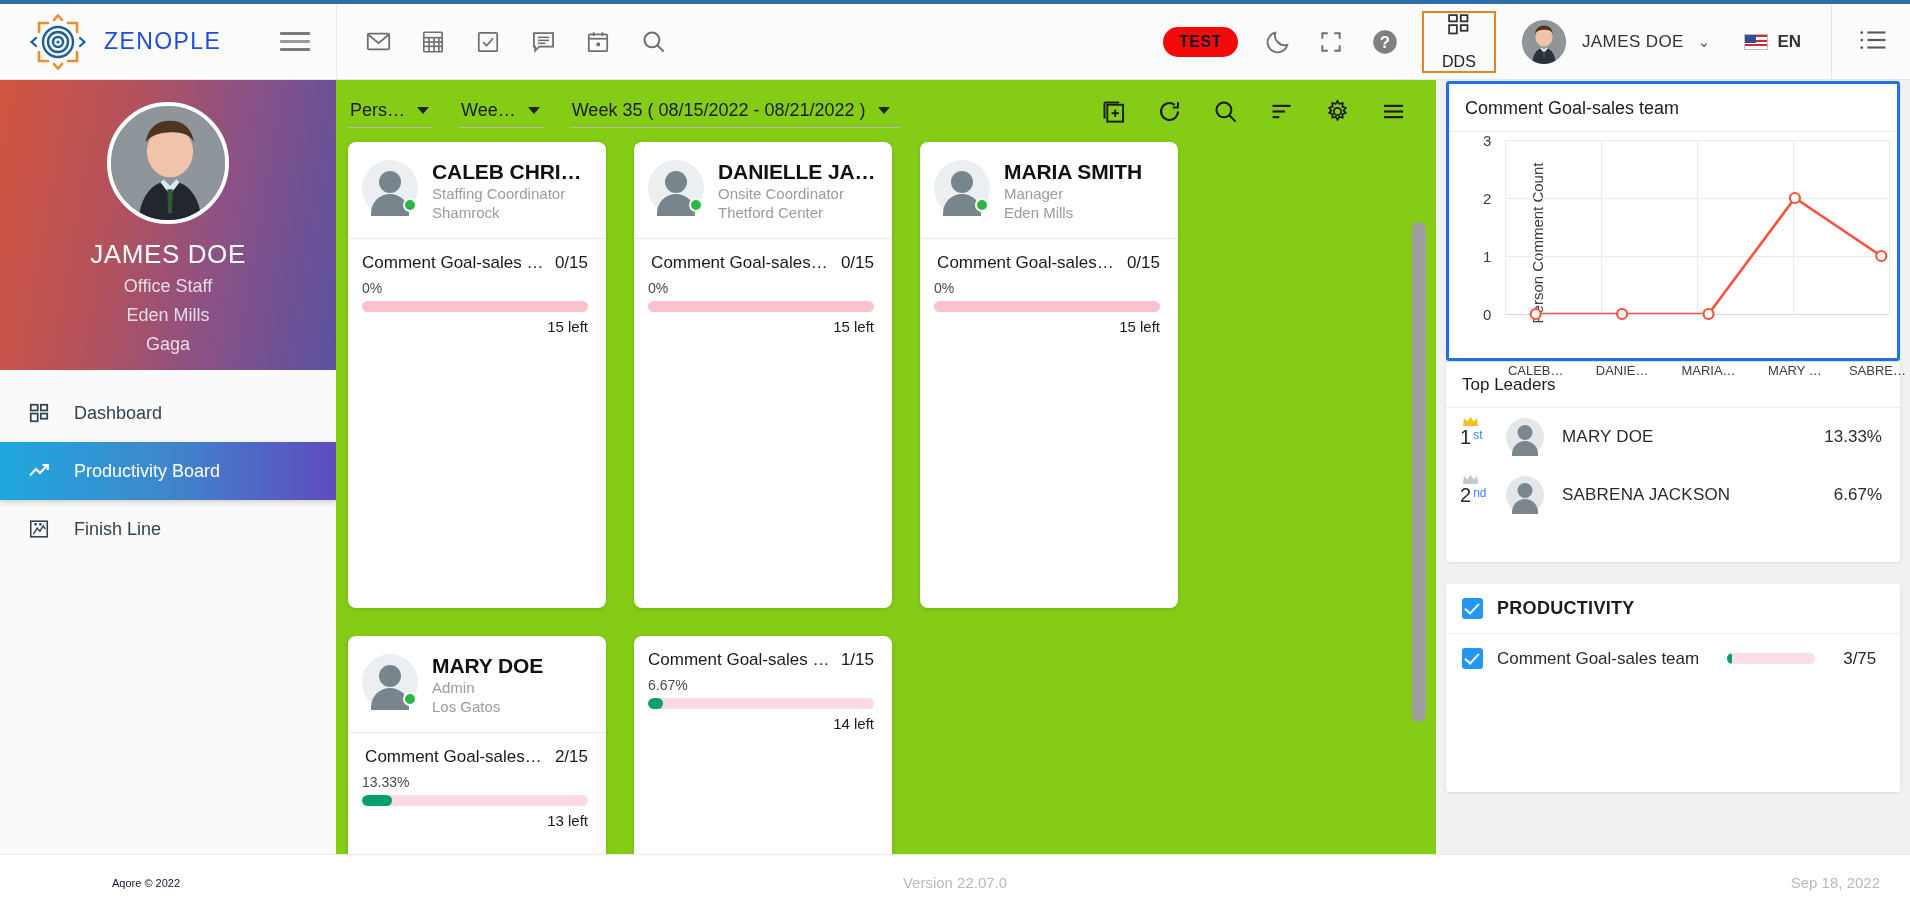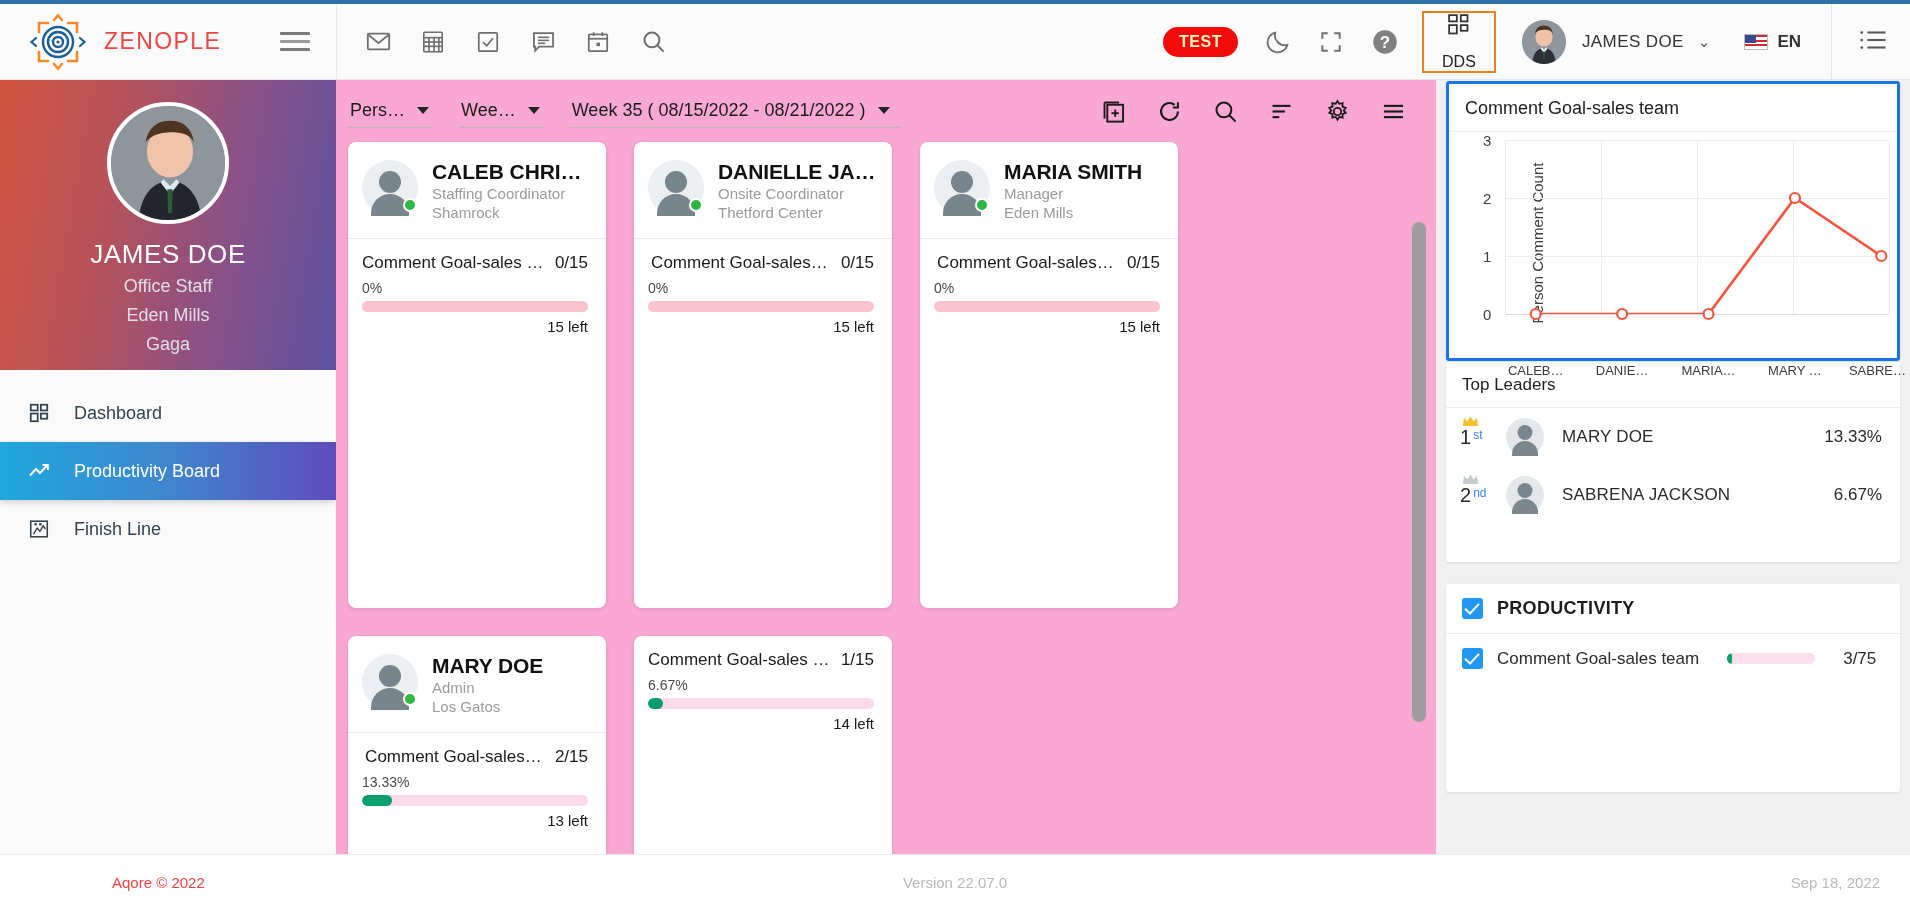--- a/index.html
+++ b/index.html
@@ -15,33 +15,33 @@
   .top-strip { position:absolute; top:0; left:0; width:1910px; height:4px; background:#2f6fa8; }
 
   
   .header {
     position:absolute; top:4px; left:0; width:1910px; height:76px;
     background:#fbfbfb; display:flex; align-items:center;
     border-bottom:1px solid #e6e6e6;
   }
   .brand { width:336px; height:100%; display:flex; align-items:center; padding-left:26px; }
   .logo-wrap { width:64px; height:64px; position:relative; flex:0 0 auto; }
-  .brand-name { margin-left:14px; font-size:23px; letter-spacing:1.4px; color:#ef4444; font-weight:400; }
+  .brand-name { margin-left:14px; font-size:23px; letter-spacing:1.4px; color:#1d4ed8; font-weight:400; }
   .hamburger-main { margin-left:auto; margin-right:26px; }
   .hb { width:30px; height:3px; background:#7b7b7b; margin:5px 0; border-radius:1px; }
   .hb.b2{ background:#9a9a9a; } .hb.b3{ background:#7b7b7b; }
 
   .toolbar-divider { width:1px; height:76px; background:#e8e8e8; }
   .tool-icons { display:flex; align-items:center; gap:25px; padding-left:26px; }
   .ticon { width:30px; height:30px; display:flex; align-items:center; justify-content:center; cursor:pointer; }
   .ticon svg { display:block; }
 
   .header-right { margin-left:auto; display:flex; align-items:center; height:100%; }
   .test-badge {
-    background:#f50a0a; color:#fef9c3; font-size:16px; font-weight:bold;
+    background:#f50a0a; color:#0f172a; font-size:16px; font-weight:bold;
     border-radius:16px; padding:6px 16px; letter-spacing:0.5px;
   }
   .hr-icon { margin-left:26px; display:flex; align-items:center; justify-content:center; cursor:pointer; }
   .dds-box {
     margin-left:22px; border:2px solid #e8821e; width:74px; height:62px;
     display:flex; flex-direction:column; align-items:center; justify-content:center; gap:12px; cursor:pointer;
   }
   .dds-label { font-size:16px; color:#222; }
   .user-chip { display:flex; align-items:center; margin-left:26px; cursor:pointer; }
   .avatar-sm { width:44px; height:44px; border-radius:50%; overflow:hidden; background:#9aa2a8; position:relative; }
@@ -70,21 +70,21 @@
     height:58px; display:flex; align-items:center; padding-left:26px; gap:22px; cursor:pointer;
     color:#33424f; font-size:18px;
   }
   .nav-item.active {
     background:linear-gradient(90deg,#1fa8dd 0%,#3f86cd 50%,#5f4bbd 100%);
     color:#fff; box-shadow:0 2px 6px rgba(0,0,0,.18);
   }
   .nav-ico { width:26px; height:26px; display:flex; align-items:center; justify-content:center; }
 
   
-  .main { position:absolute; top:80px; left:336px; width:1100px; height:800px; background:#f9a8d4; }
+  .main { position:absolute; top:80px; left:336px; width:1100px; height:800px; background:#84cc16; }
   .filters { height:62px; display:flex; align-items:center; padding:0 0 0 12px; gap:0; }
   .fsel {
     border-bottom:1px solid #b9b9b9; padding:6px 4px 6px 2px; margin-right:26px;
     display:flex; align-items:center; cursor:pointer; font-size:18px; color:#1c1c1c;
   }
   .fsel.w1 { min-width:75px; } .fsel.w2 { min-width:76px; } .fsel.w3 { min-width:330px; }
   .caret { margin-left:12px; border-left:6px solid transparent; border-right:6px solid transparent; border-top:7px solid #222; }
   .toolbar2 { margin-left:auto; display:flex; align-items:center; gap:26px; padding-right:28px; }
   .t2i { width:30px; height:30px; display:flex; align-items:center; justify-content:center; cursor:pointer; }
 
@@ -155,21 +155,21 @@
   .prod-label { font-size:17px; color:#2b2b2b; }
   .prod-bar { width:88px; height:11px; background:#fbddec; border-radius:6px; margin-left:14px; overflow:hidden; }
   .prod-bar .fill { height:100%; background:#07a06b; border-radius:6px; }
   .prod-count { margin-left:14px; font-size:17px; color:#2b2b2b;text-align:center; }
 
   
   .footer {
     position:absolute; bottom:0; left:0; width:1910px; height:56px; background:#fff;
     display:flex; align-items:center; border-top:1px solid #ececec;
   }
-  .f-left { margin-left:112px; font-size:15px; color:#ef4444; }
+  .f-left { margin-left:112px; font-size:11px; color:#0f172a; }
   .f-mid { position:absolute; left:50%; transform:translateX(-50%); font-size:15px; color:#b9b9b9; }
   .f-right { margin-left:auto; margin-right:30px; font-size:15px; color:#b9b9b9; }
 </style>
 </head>
 <body>
 
 <div class="app">
   <div class="top-strip"></div>
 
   <div class="header">

